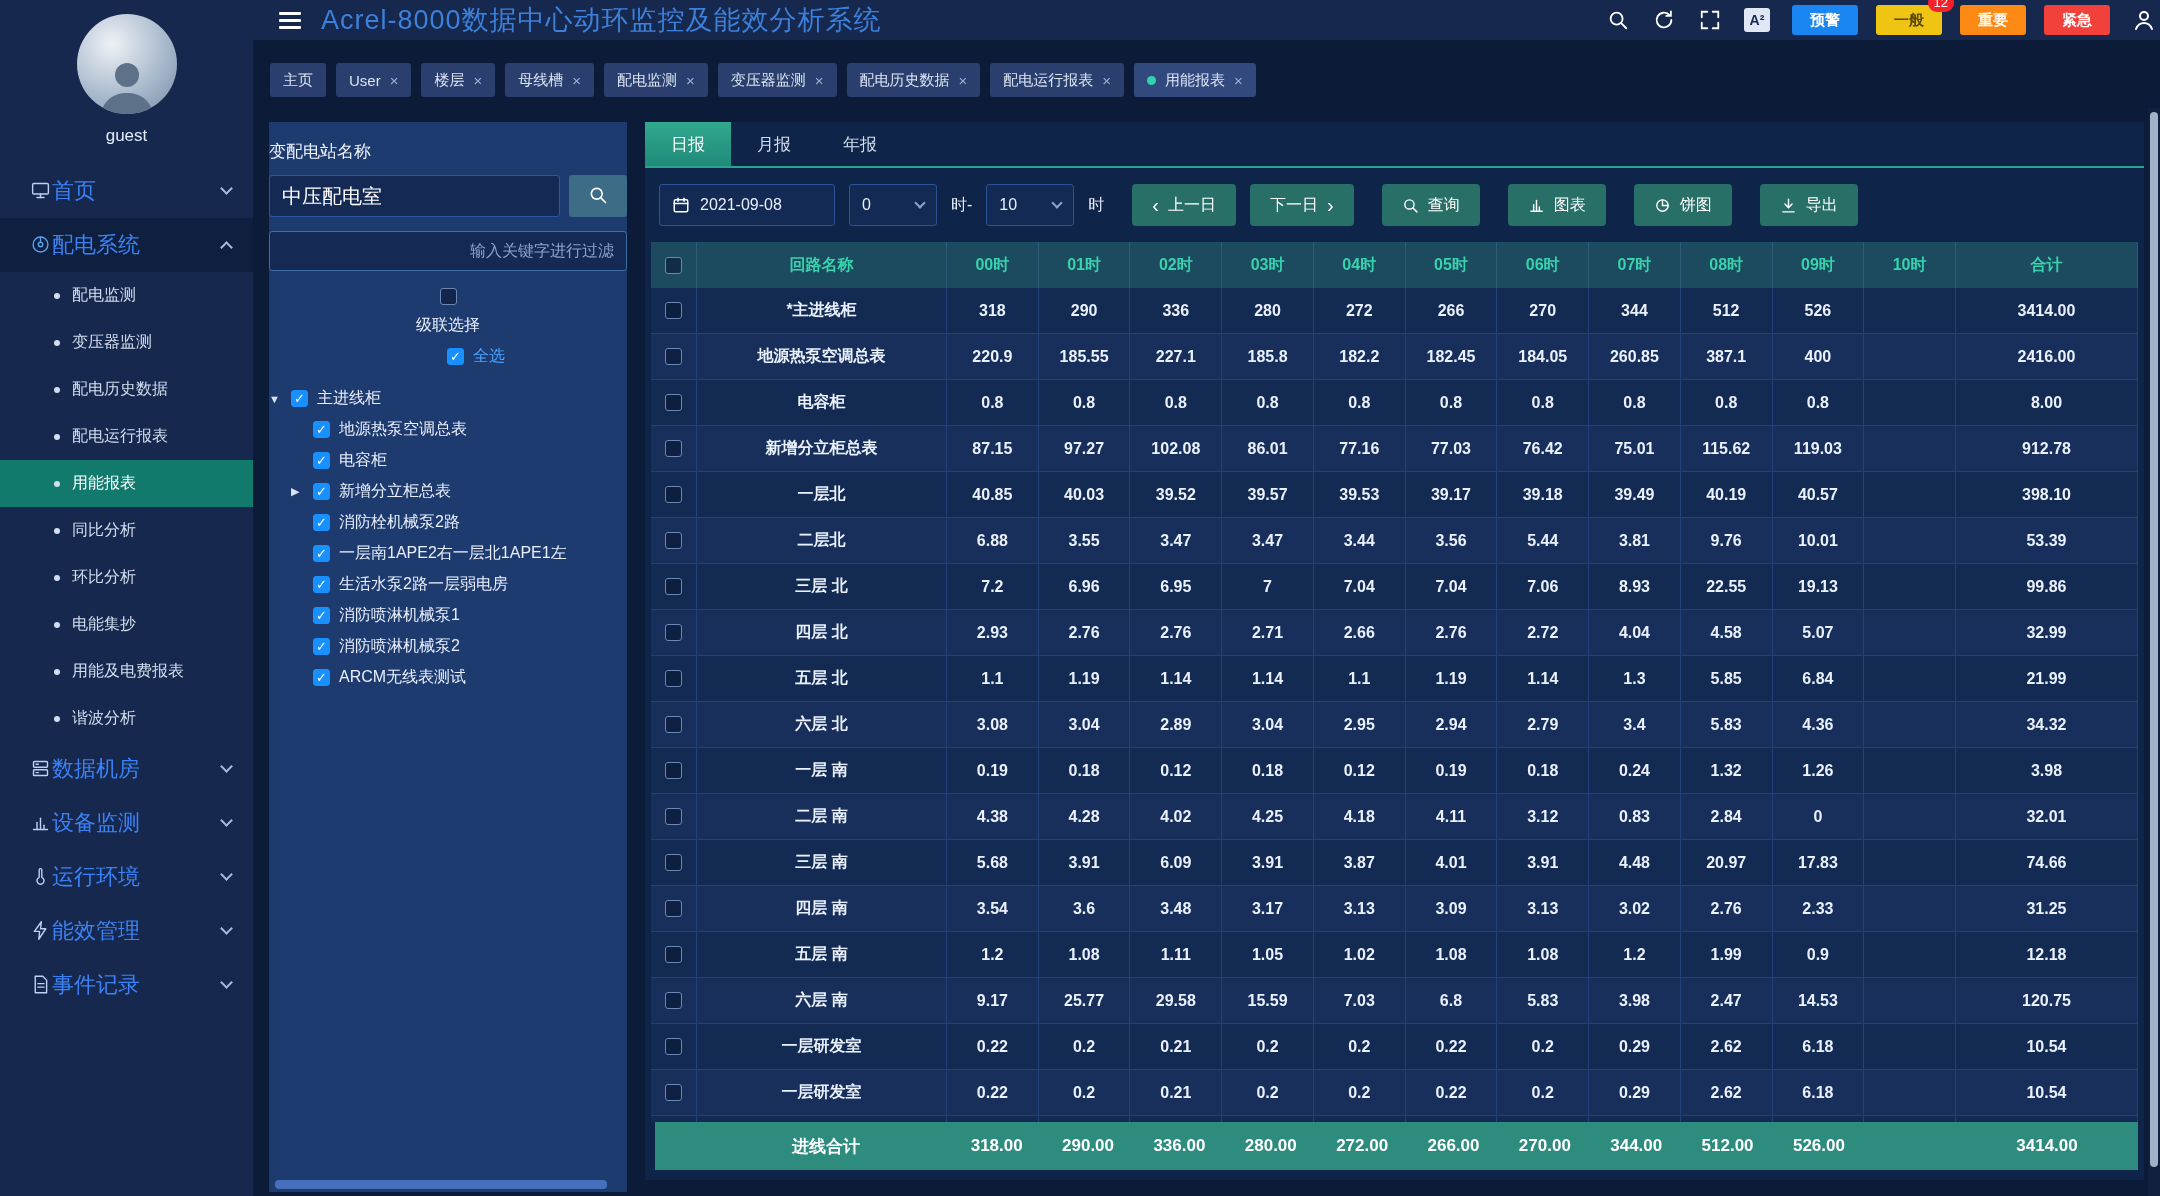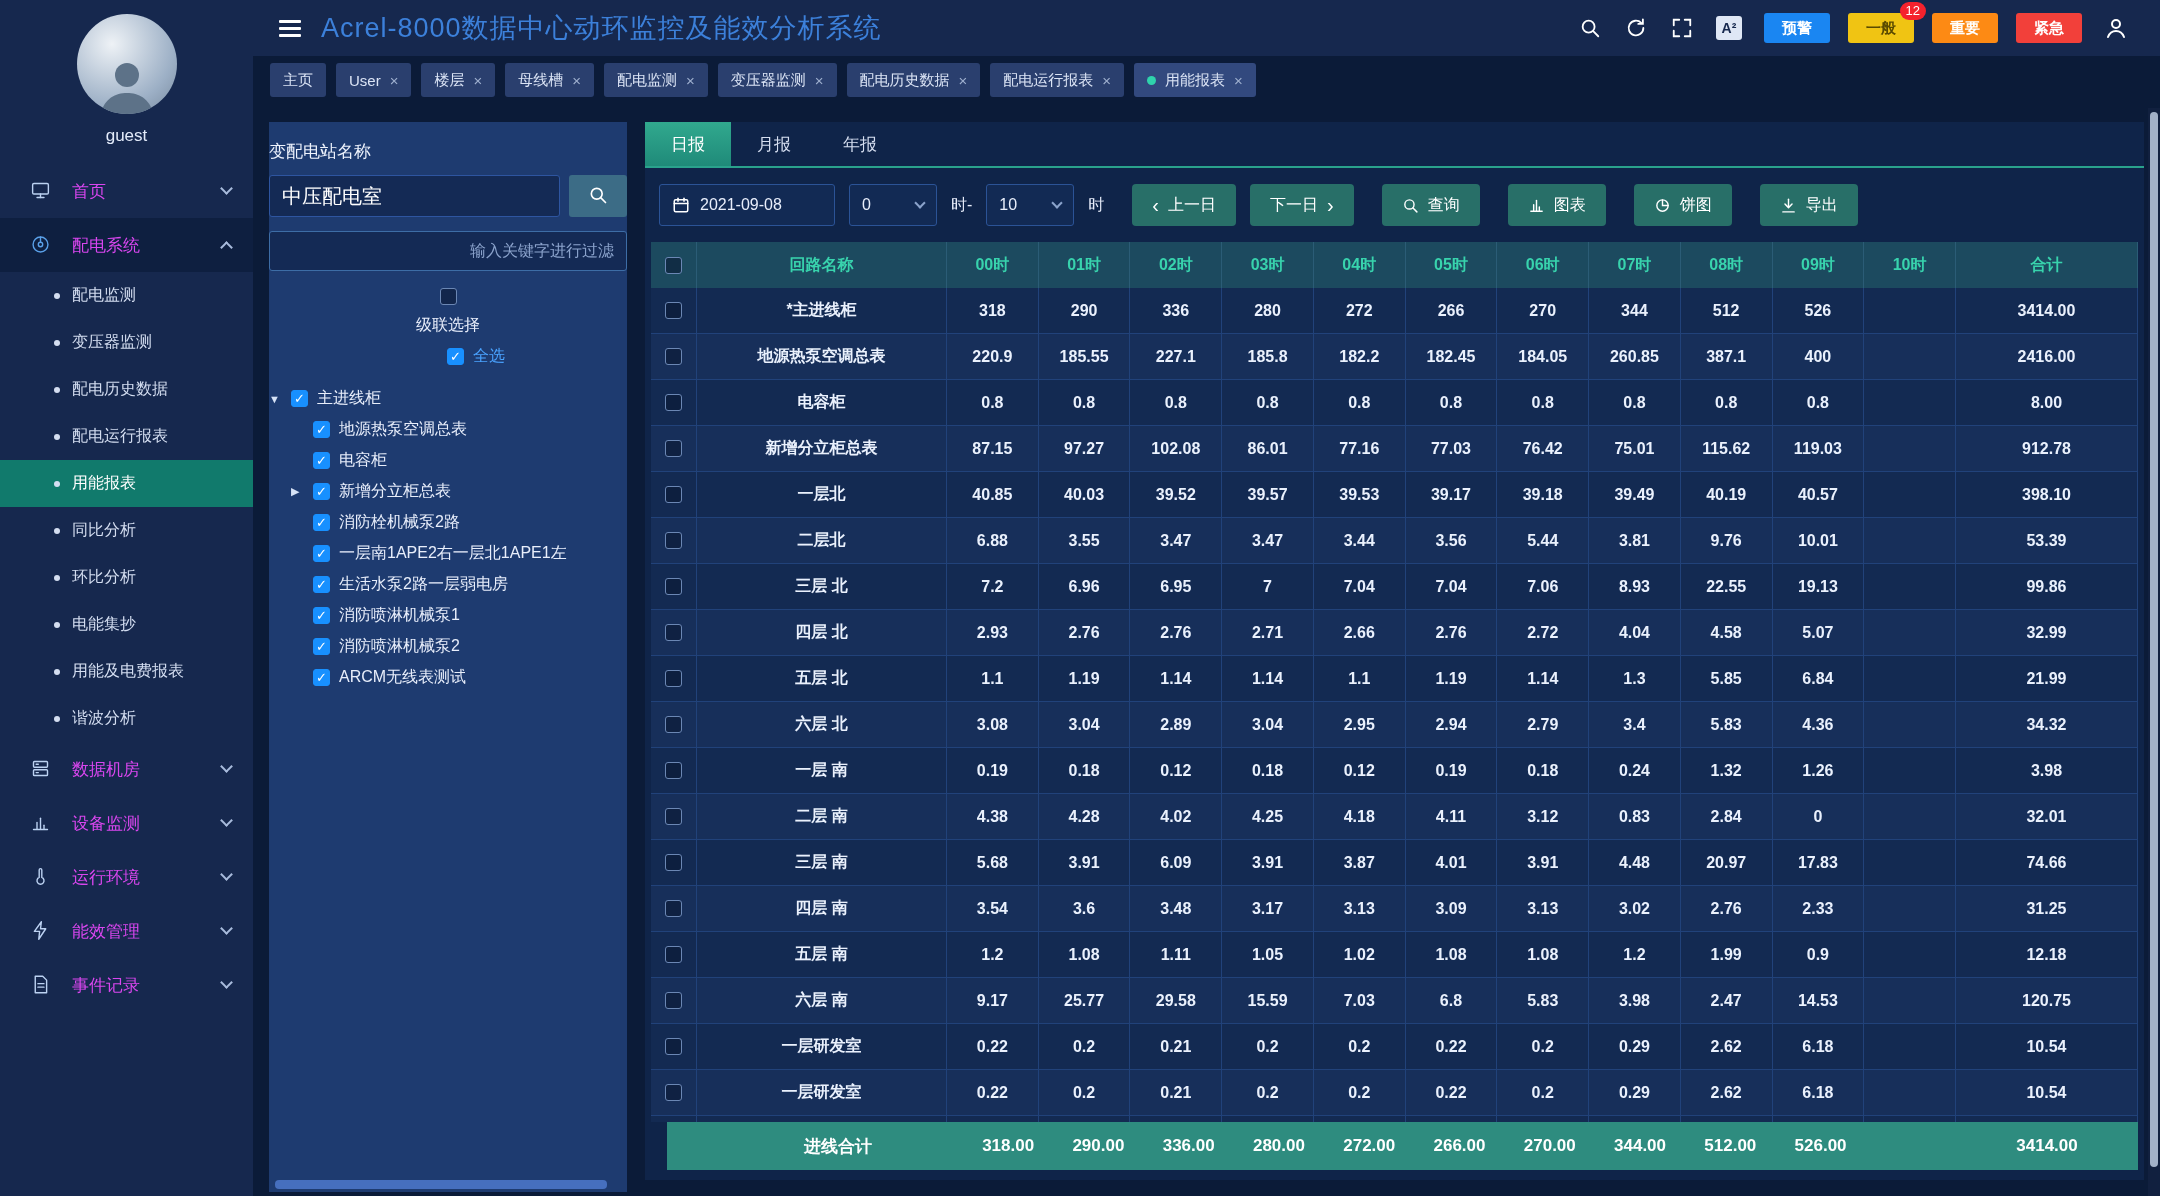--- a/index.html
+++ b/index.html
@@ -8,37 +8,37 @@
   .app { position:relative; width:2160px; height:1196px; }
 
   
   .sidebar { position:absolute; left:0; top:0; width:253px; height:100%; background:#16284e; z-index:3; }
   .avatar-wrap { padding:14px 0 0; text-align:center; }
   .avatar { width:100px; height:100px; border-radius:50%; margin:0 auto; position:relative; overflow:hidden;
             background:radial-gradient(circle at 35% 30%, #eef2f6, #9db0c6 65%, #76889d); }
   .avatar svg { position:absolute; bottom:-6px; left:50%; transform:translateX(-50%); }
   .username { margin-top:12px; font-size:17px; color:#e3ebfa; }
   .menu { margin-top:18px; }
-  .menu-item { height:54px; display:flex; align-items:center; gap:20px; padding:0 22px 0 30px;
-               font-size:17px; color:#d946ef; cursor:pointer; }
+  .menu-item { height:54px; display:flex; align-items:center; gap:0; padding:0 22px 0 30px;
+               font-size:22px; color:#3b82f6; cursor:pointer; }
   .menu-item.active-parent { background:#0e1f40; }
   .micon { width:22px; height:22px; display:flex; color:#bcd2f2; }
   .micon.blue { color:#5aa0e8; }
   .mchev { margin-left:auto; display:flex; align-items:center; }
   .chevron { width:9px; height:9px; border-right:2px solid #a8bbdc; border-bottom:2px solid #a8bbdc; display:inline-block; }
   .chevron.down { transform:rotate(45deg); margin-top:-5px; }
   .chevron.up { transform:rotate(-135deg); margin-top:5px; }
   .submenu-item { height:47px; display:flex; align-items:center; gap:12px; padding-left:54px;
                   font-size:16px; color:#d4def1; cursor:pointer; }
   .submenu-item .bullet { width:6px; height:6px; border-radius:50%; background:#d4def1; }
   .submenu-item.active { background:#117a6c; color:#ffffff; }
 
   
-  .topbar { position:absolute; left:253px; top:0; right:0; height:56px; background:#16284e;
-            display:flex; align-items:center; padding:0 32px 0 26px; z-index:2; }
+  .topbar { position:absolute; left:253px; top:0; right:0; height:40px; background:#16284e;
+            display:flex; align-items:center; padding:0 4px 0 26px; z-index:2; }
   .hamburger { display:flex; flex-direction:column; gap:4px; cursor:pointer; }
   .hamburger i { width:22px; height:3px; background:#ffffff; border-radius:1px; }
   .title { margin-left:20px; font-size:27px; color:#3c80da; font-weight:500; letter-spacing:1px; white-space:nowrap; }
   .topbar-right { margin-left:auto; display:flex; align-items:center; gap:22px; }
   .hicon { width:24px; height:24px; display:flex; align-items:center; justify-content:center; color:#fff; cursor:pointer; }
   .fontsize-box { width:26px; height:24px; background:#dfe7f5; color:#16284e; border-radius:3px;
                   display:flex; align-items:center; justify-content:center; font-size:14px; font-weight:bold; cursor:pointer; }
   .alarm-btn { position:relative; height:30px; min-width:66px; padding:0 12px; border:none; border-radius:3px;
                font-size:15px; font-weight:bold; cursor:pointer; font-family:inherit; }
   .alarm-badge { position:absolute; top:-11px; right:-12px; background:#f5222d; color:#fff; font-size:13px;
@@ -106,21 +106,21 @@
   .table-area { position:relative; flex:1; margin:0 6px 10px; overflow:hidden;font-weight:bold; }
   .grid { display:grid; grid-template-columns:46px 250px repeat(11,1fr) 182px; }
   .thead { height:46px; background:#1c4a5f; }
   .th { display:flex; align-items:center; justify-content:center; color:#38d3ad; font-size:16px;
         border-right:1px solid rgba(100,160,200,0.22); }
   .tbody { position:absolute; top:46px; bottom:48px; left:0; right:0; overflow:hidden; }
   .trow { height:46px; background:#132a52; }
   .trow.alt { background:#172f5a; }
   .td { display:flex; align-items:center; justify-content:center; font-size:16px; color:#eaf1fd;
         border-right:1px solid #21427a; border-bottom:1px solid #21427a; overflow:hidden; white-space:nowrap; }
-  .tfoot { position:absolute; bottom:0; left:16px; right:0; height:48px; background:#2e8c7f; }
+  .tfoot { position:absolute; bottom:0; left:4px; right:0; height:48px; background:#2e8c7f; }
   .tfoot .td { border:none; color:#fff; font-size:17px; }
 
   
   .page-scrollbar { position:absolute; right:0; top:108px; bottom:0; width:12px; background:#11203f; z-index:5; }
   .v-thumb { position:absolute; top:4px; left:2px; width:8px; height:97%; background:#a2b1c8; border-radius:4px; }
 </style>
 </head>
 <body>
 
 <div class="app">

